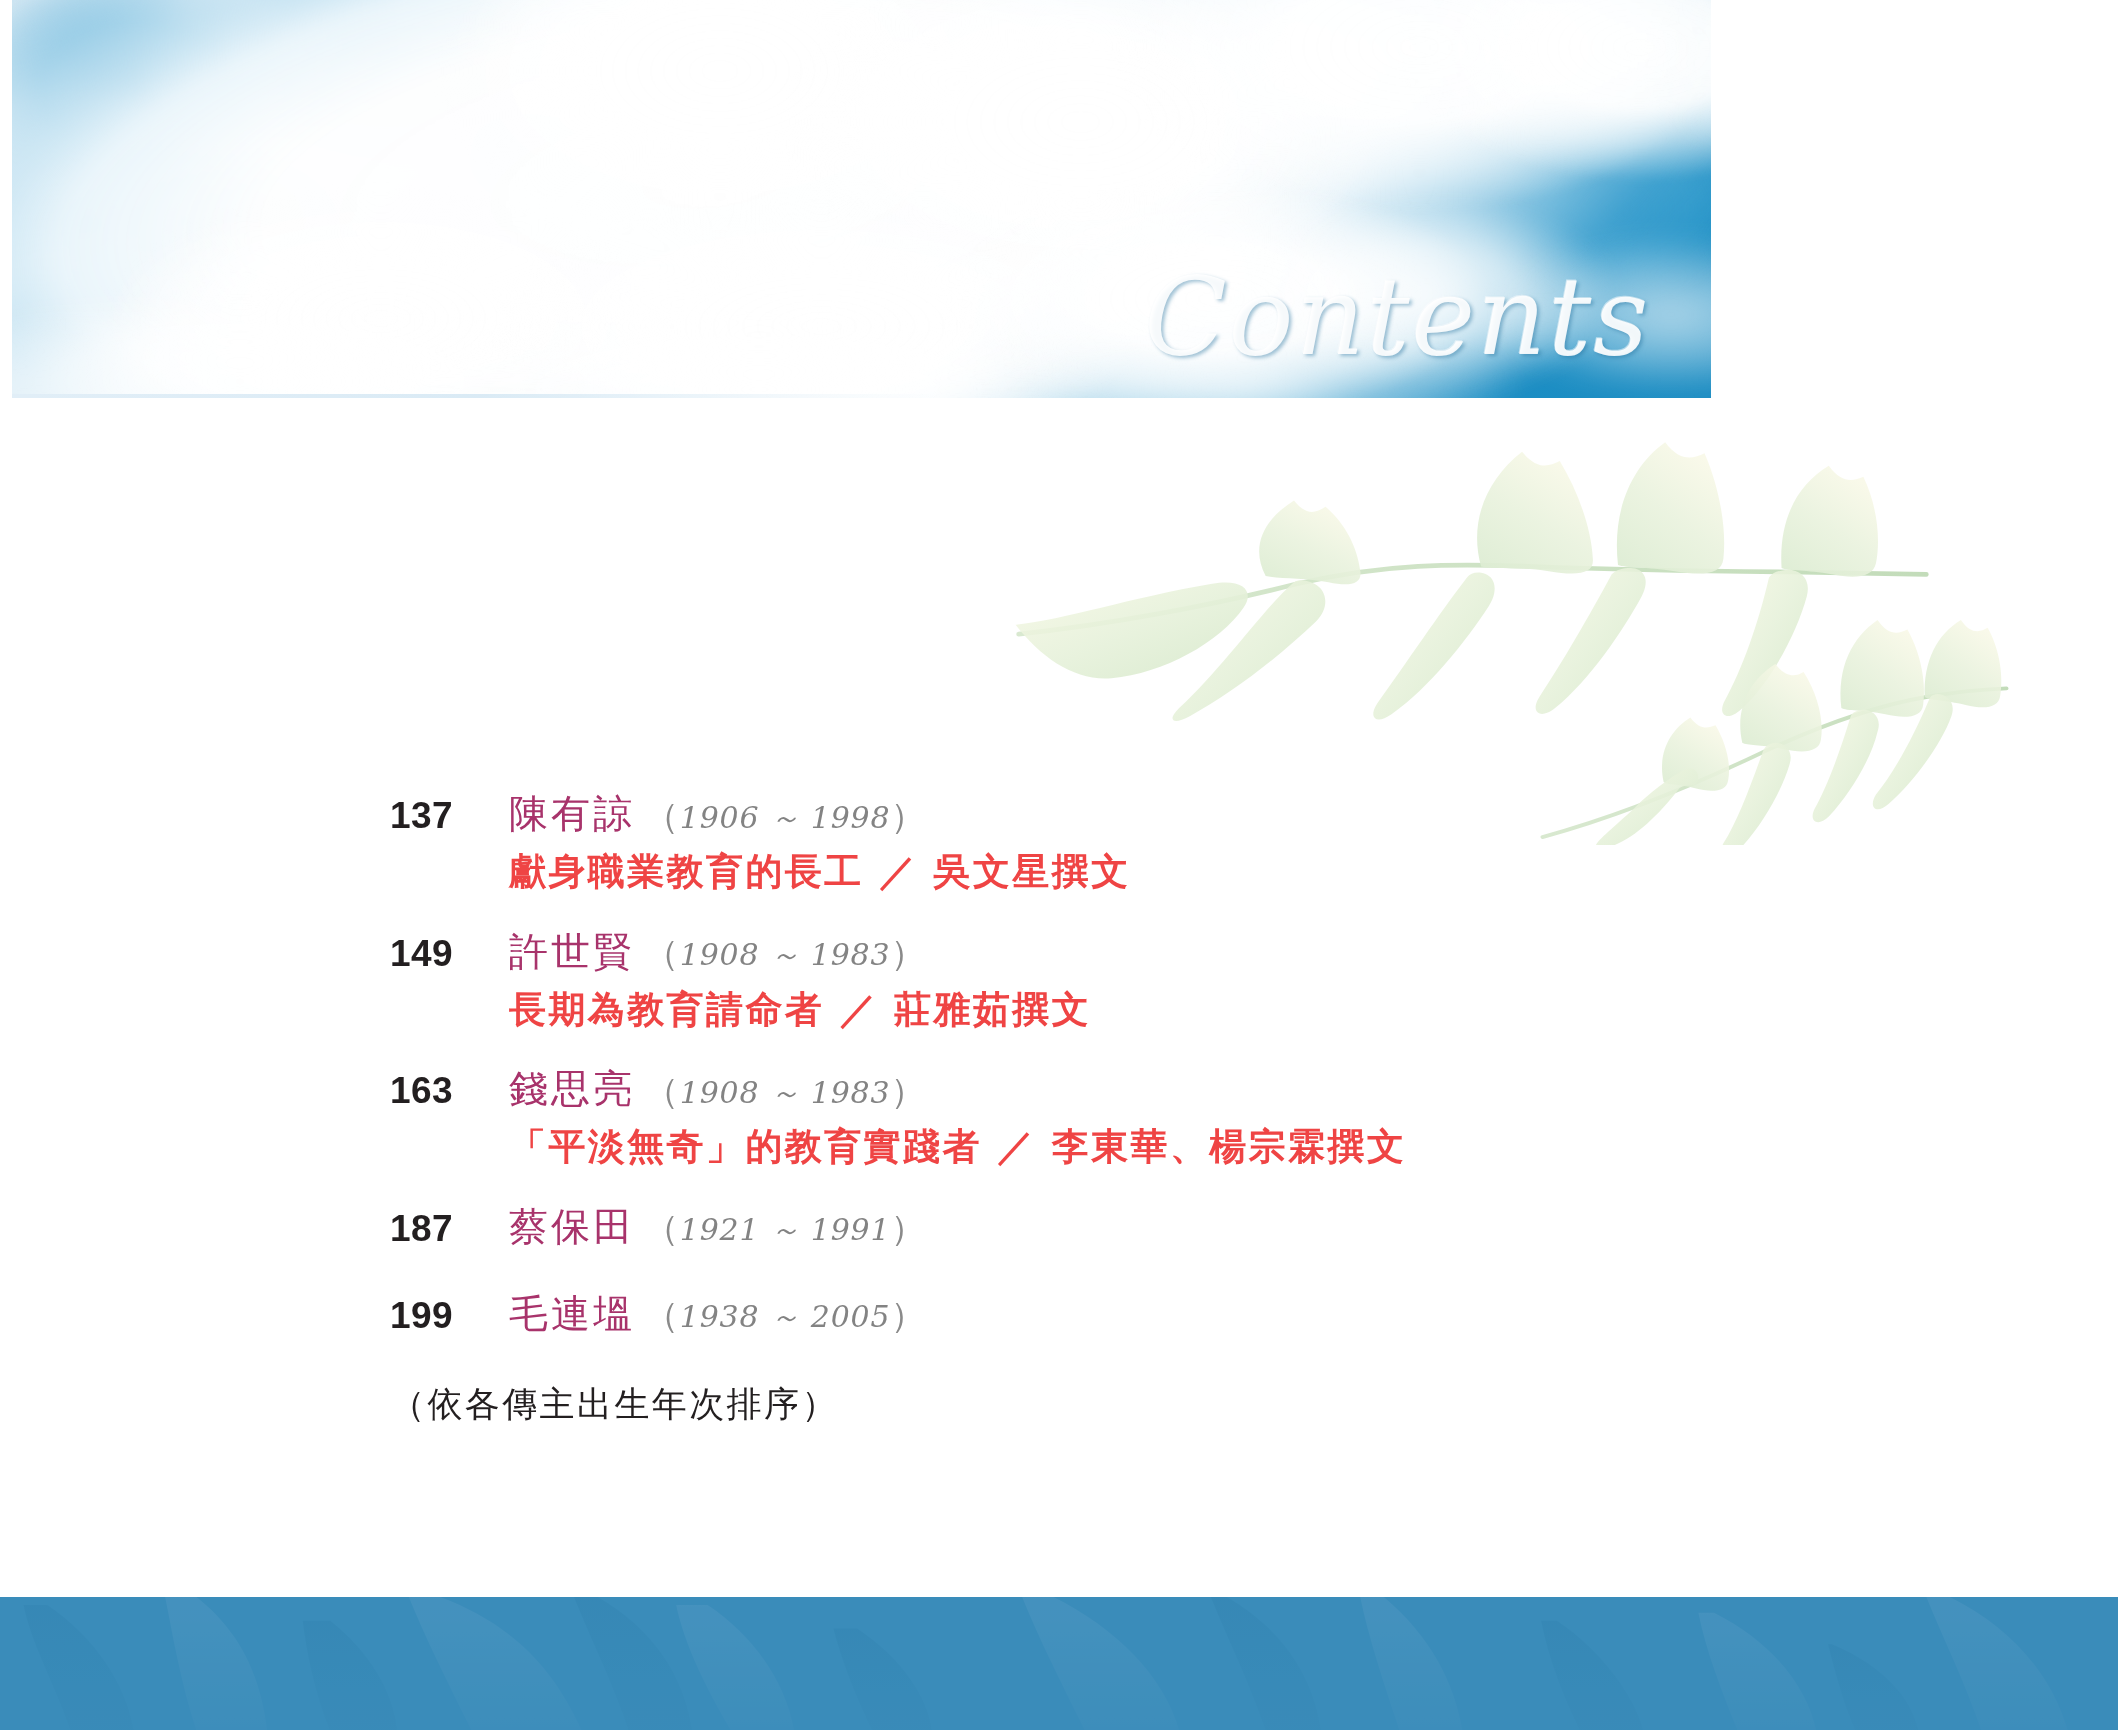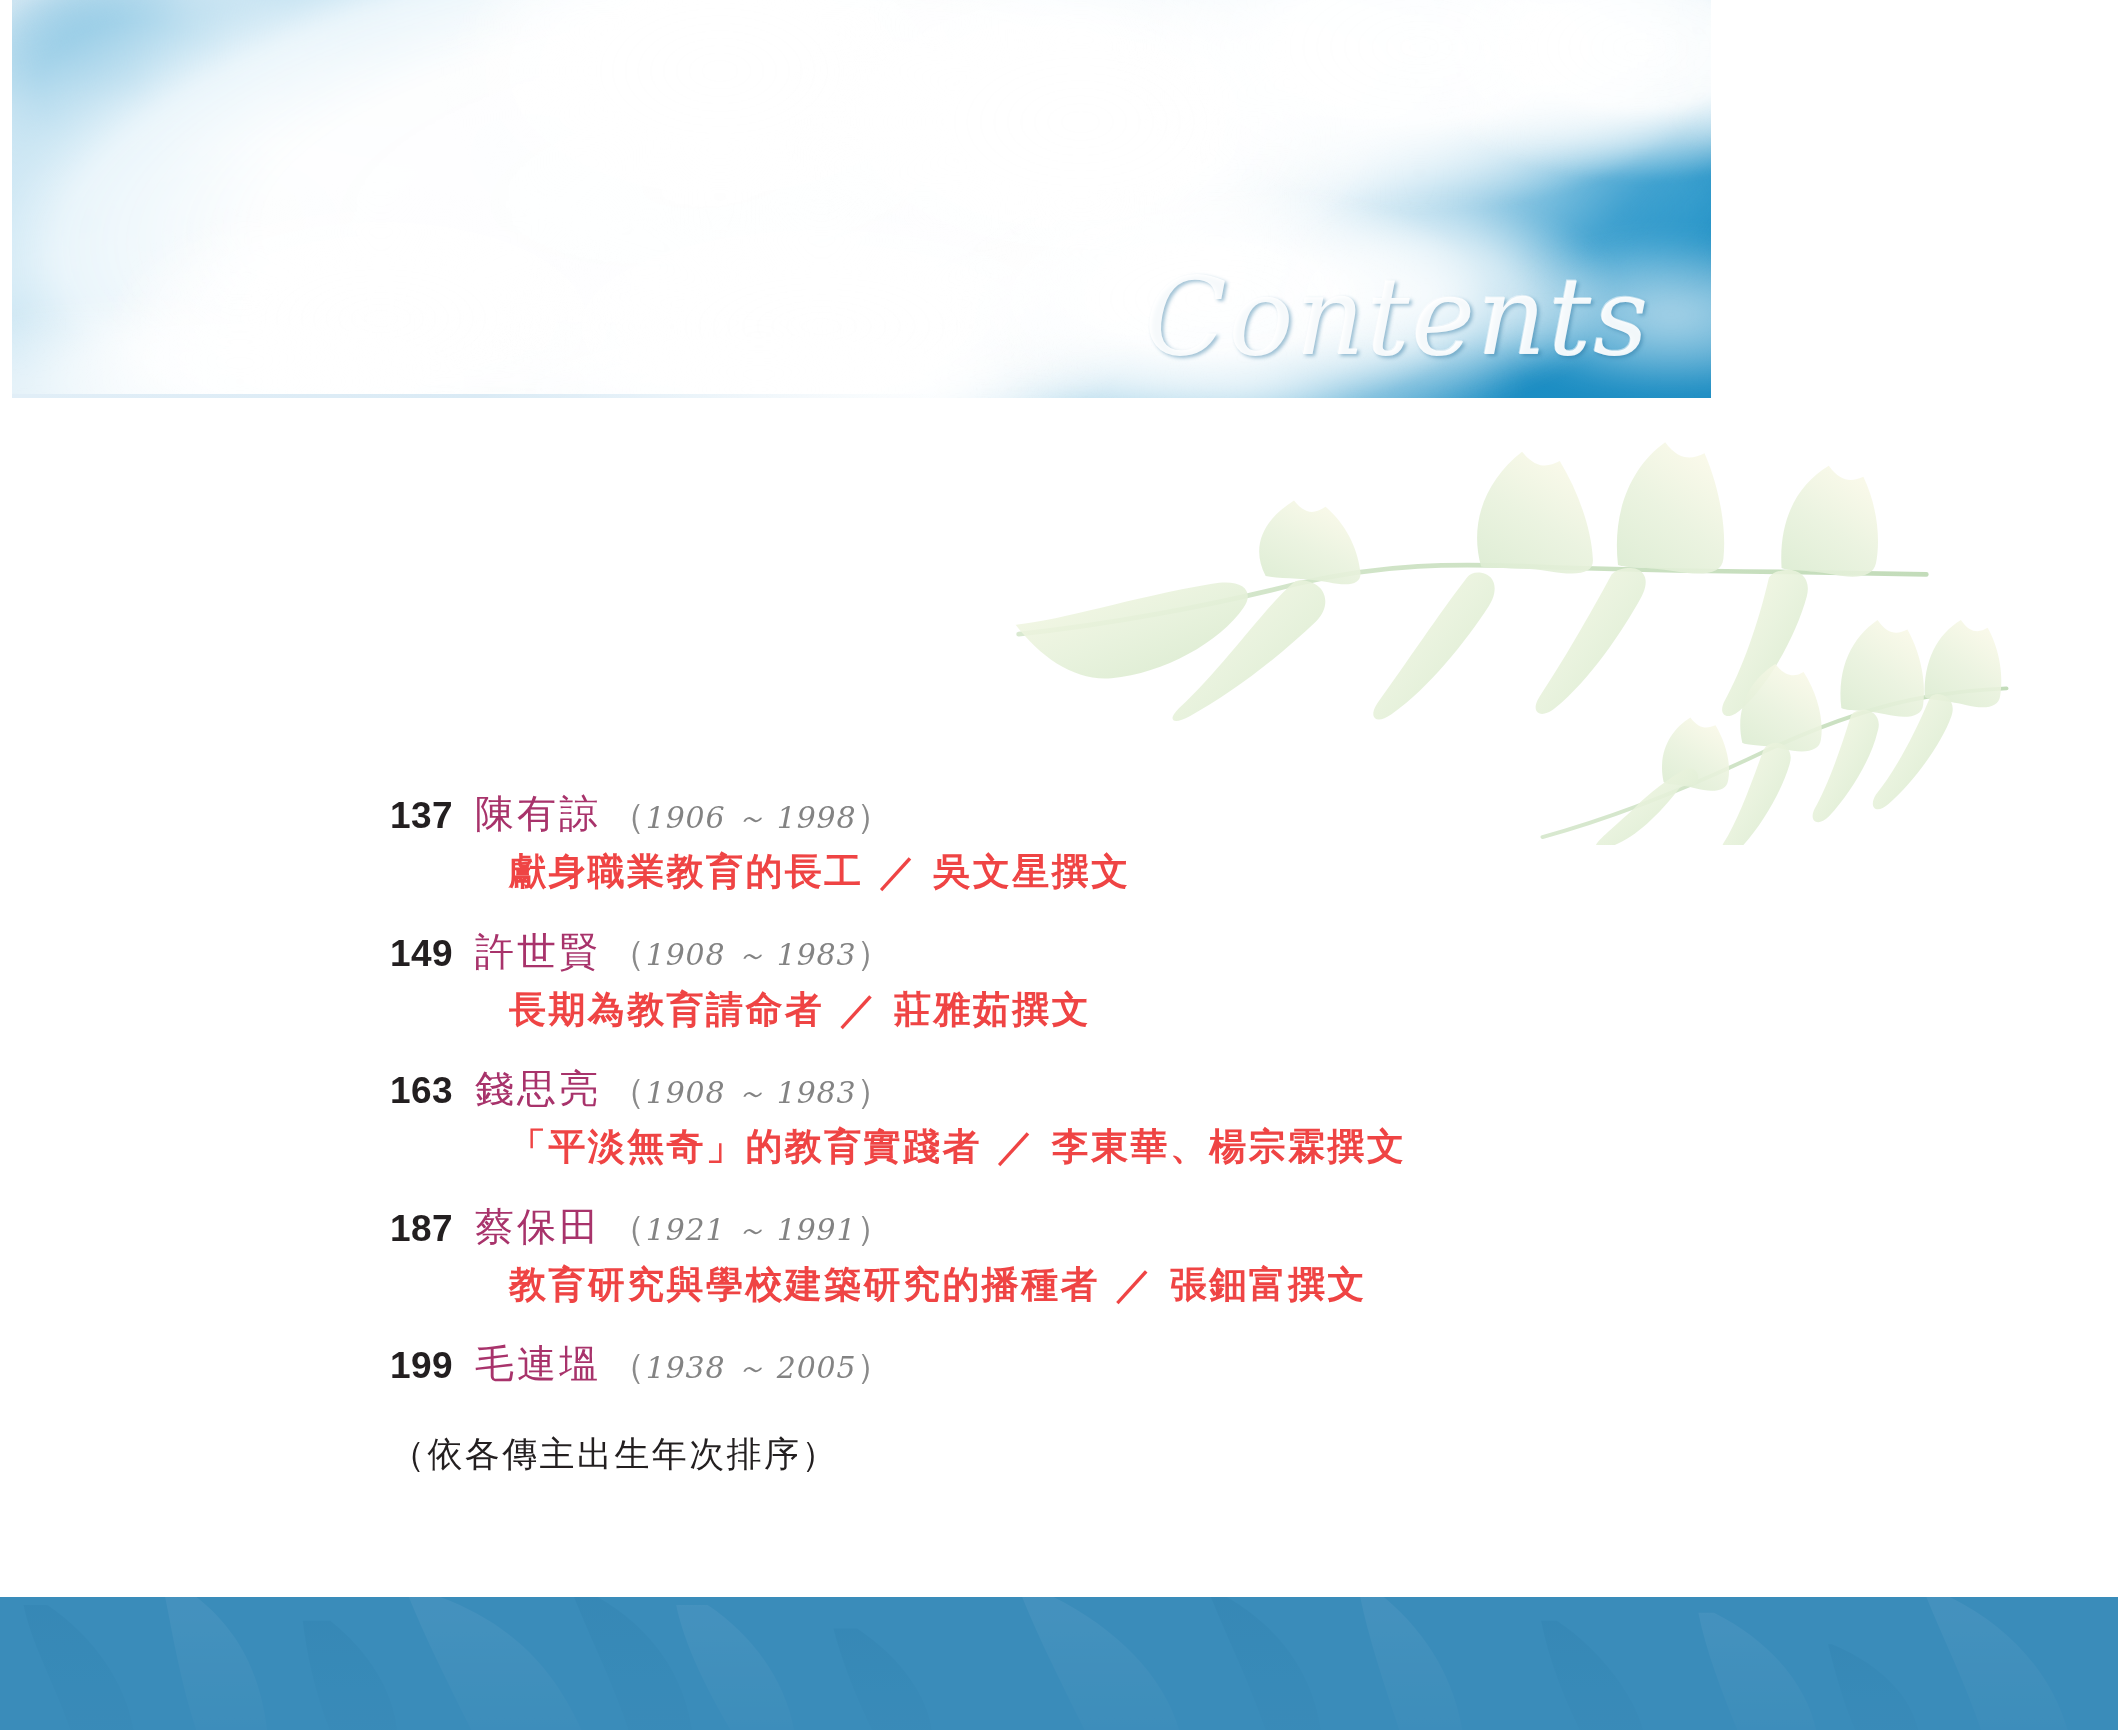--- a/index.html
+++ b/index.html
@@ -131,21 +131,21 @@
     width: 101px;
     text-align: left;
     font-family: "Liberation Sans", sans-serif;
     font-weight: bold;
     font-size: 37px;
     color: #231f20;
     letter-spacing: 0.4px;
   }
   .person-name {
     display: inline-block;
-    margin-left: 85px;
+    margin-left: 119px;
     font-family: "DejaVu Sans", sans-serif;
     font-size: 39px;
     color: #a8336b;
     letter-spacing: 3.1px;
     vertical-align: top;
   }
   .life-years {
     display: inline-block;
     font-family: "DejaVu Serif", serif;
     font-style: italic;
@@ -308,21 +308,20 @@
     <div class="toc-line2">「平淡無奇」的教育實踐者 ／ 李東華、楊宗霖撰文</div>
   </div>
 
 
   <div class="toc-entry">
     <div class="toc-line1">
       <span class="page-num">187</span>
       <span class="person-name">蔡保田</span>
       <span class="life-years"><span class="paren">（</span><span>1921 ～ 1991</span><span class="paren">）</span></span>
     </div>
-    <div class="toc-line2">教育研究與學校建築研究的播種者 ／ 張鈿富撰文</div>
   </div>
 
   <div class="toc-entry">
     <div class="toc-line1">
       <span class="page-num">199</span>
       <span class="person-name">毛連塭</span>
       <span class="life-years"><span class="paren">（</span><span>1938 ～ 2005</span><span class="paren">）</span></span>
     </div>
   </div>
 

